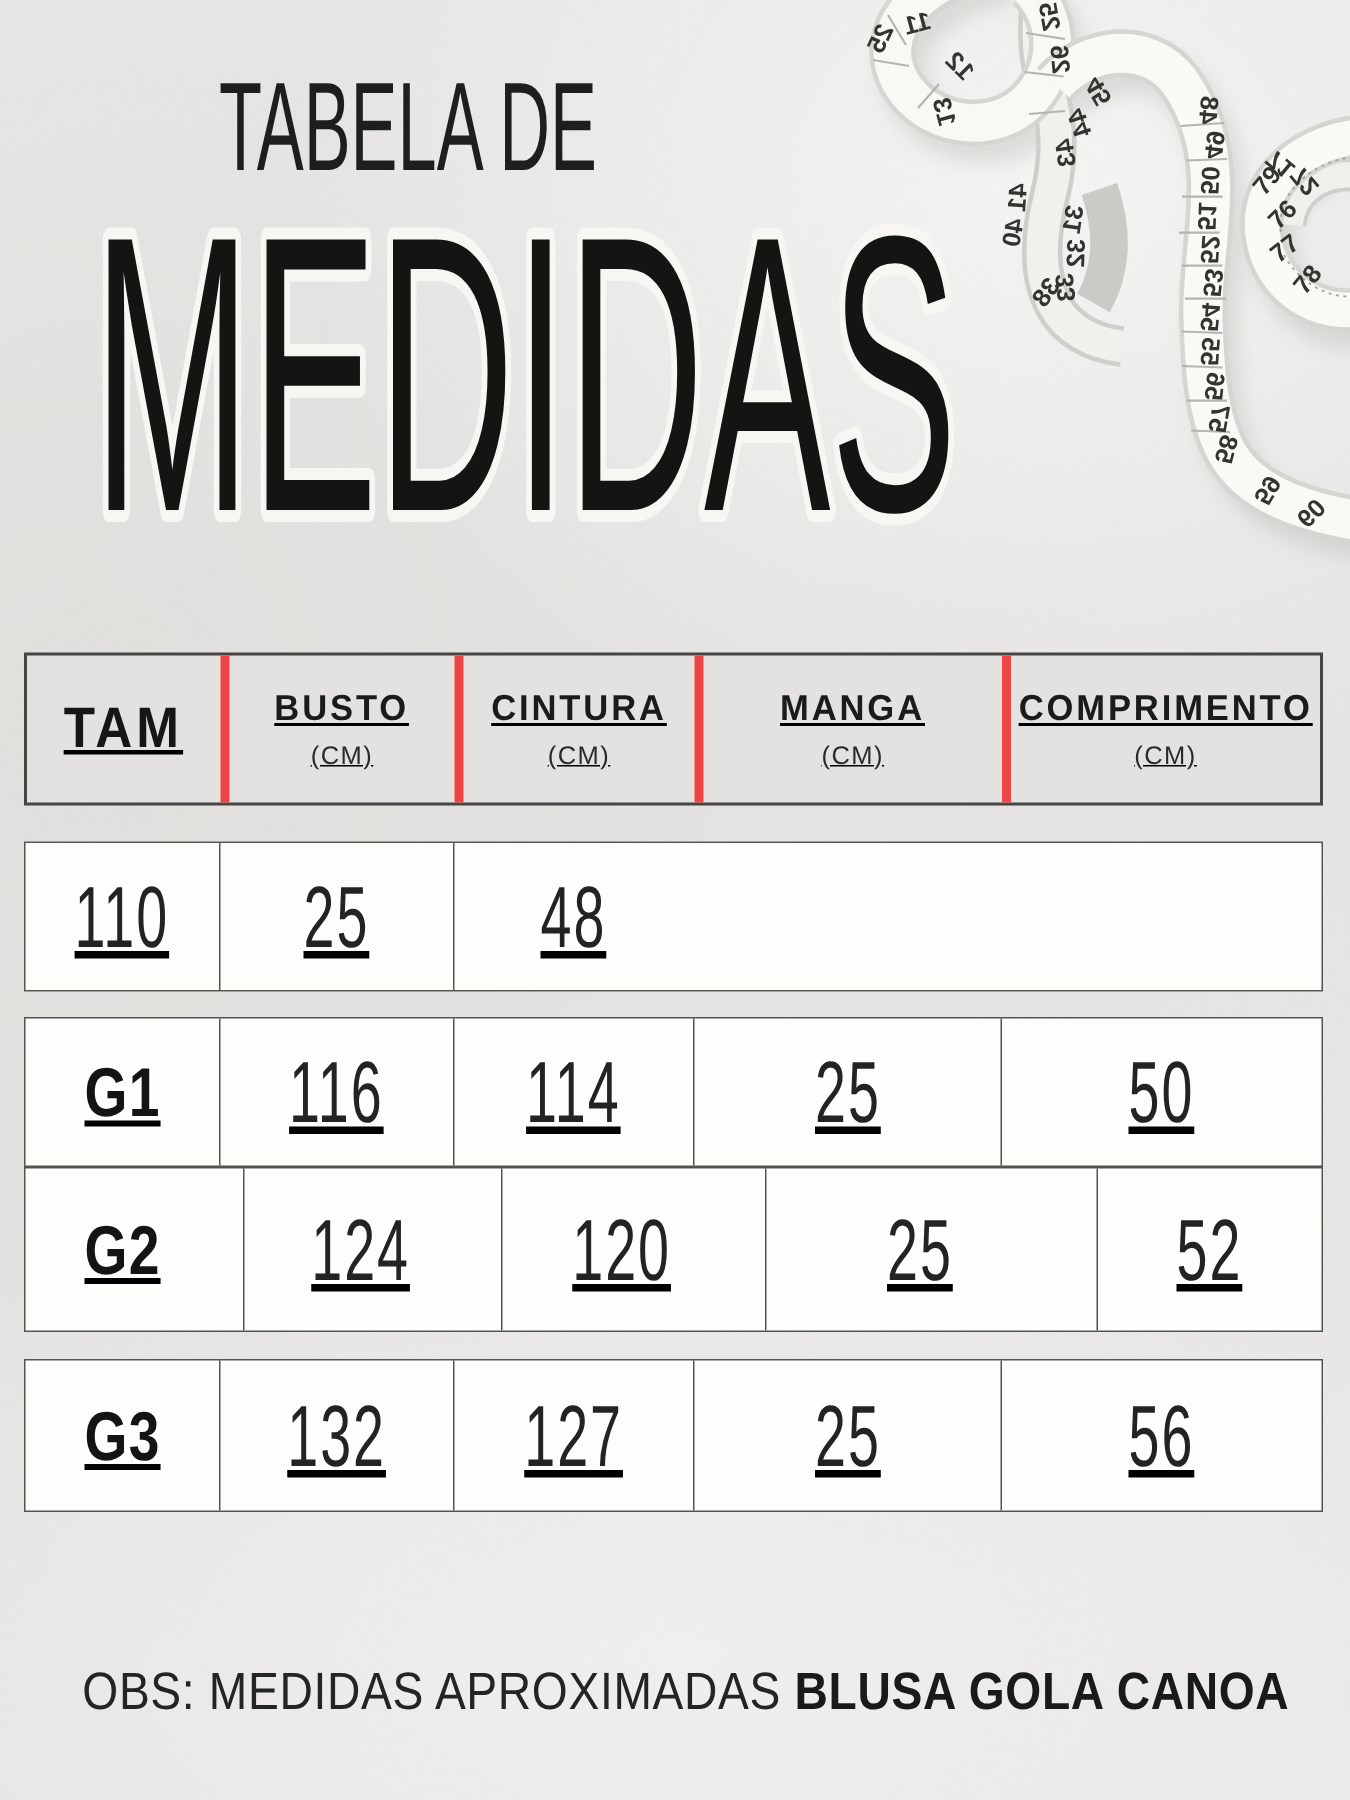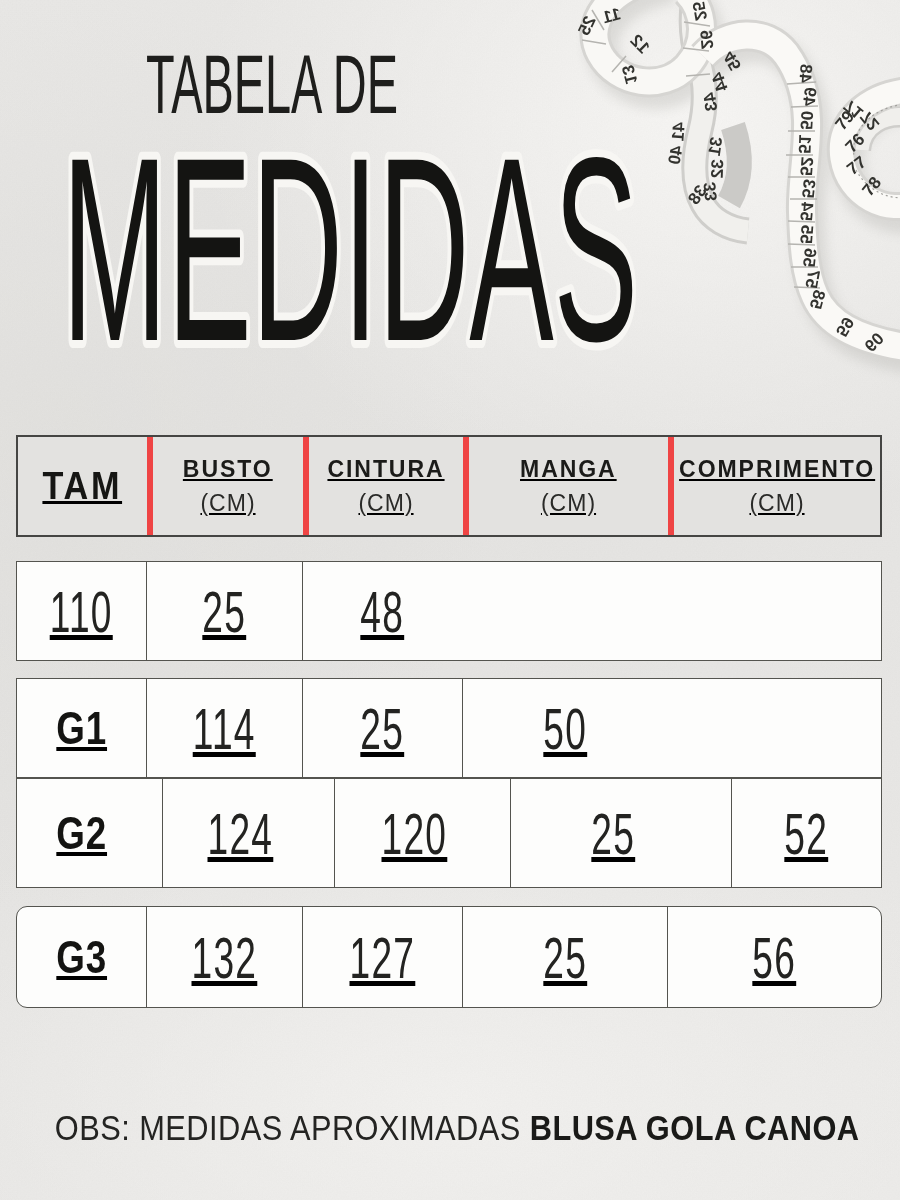--- a/index.html
+++ b/index.html
@@ -23,24 +23,24 @@
   .trow{display:grid;grid-template-columns:129px 156px 160px 205px 1fr;box-sizing:border-box;text-decoration:underline;}
   .thead{height:102px;background:#e3e2e0;border:2px solid #454543;}
   .thead .c{border-left:6px solid #ef4444;}
   .tdata{height:100px;background:#fdfdfc;border:1.5px solid #54544f;}
   .tdata .c{border-left:1.5px solid #54544f;}
   .c{display:flex;flex-direction:column;align-items:center;justify-content:center;box-sizing:border-box;}
   .c:first-child{border-left:none;}
   .r1{margin-top:24px;}
   .r2{margin-top:17px;}
   .r3{height:110px;gap:16px;}
-  .r4{margin-top:18px;height:102px;border-radius:11px;}
+  .r4{margin-top:18px;height:102px;}
   .hlabel{font-size:24px;font-weight:700;letter-spacing:2px;color:#1b1b19;white-space:nowrap;transform:scaleX(.96);}
   .hlabel-tam{font-size:38px;font-weight:700;letter-spacing:3px;color:#161614;transform:scaleX(.9);}
-  .hunit{font-size:23px;font-weight:400;letter-spacing:1px;color:#2a2a28;margin-top:7px;}
+  .hunit{font-size:17px;font-weight:400;letter-spacing:1px;color:#2a2a28;margin-top:7px;}
   .hunit:empty{display:none;}
   .size-label{display:inline-block;font-size:46px;font-weight:700;letter-spacing:1px;color:#141412;transform:scaleX(.8);white-space:nowrap;}
   .num{display:inline-block;font-size:58px;font-weight:400;letter-spacing:2px;color:#232321;transform:scaleX(.64);white-space:nowrap;}
 
   
   .note{position:absolute;left:0;top:1108px;width:744px;text-align:center;z-index:3;}
   .note-inner{display:inline-block;transform:scaleX(.88);white-space:nowrap;font-size:35px;color:#242422;letter-spacing:.5px;}
   .note-product{font-weight:700;color:#1a1a18;}
 </style>
 </head>
@@ -173,20 +173,23 @@
       <div class="c">
           <span class="num">48</span>
         </div>
     </div>
 
     <div class="trow tdata r2">
       <div class="c">
           <span class="size-label">G1</span>
         </div>
       <div class="c">
+          <span class="num">116</span>
+        </div>
+      <div class="c">
           <span class="num">114</span>
         </div>
       <div class="c">
           <span class="num">25</span>
         </div>
       <div class="c">
           <span class="num">50</span>
         </div>
     </div>
 

